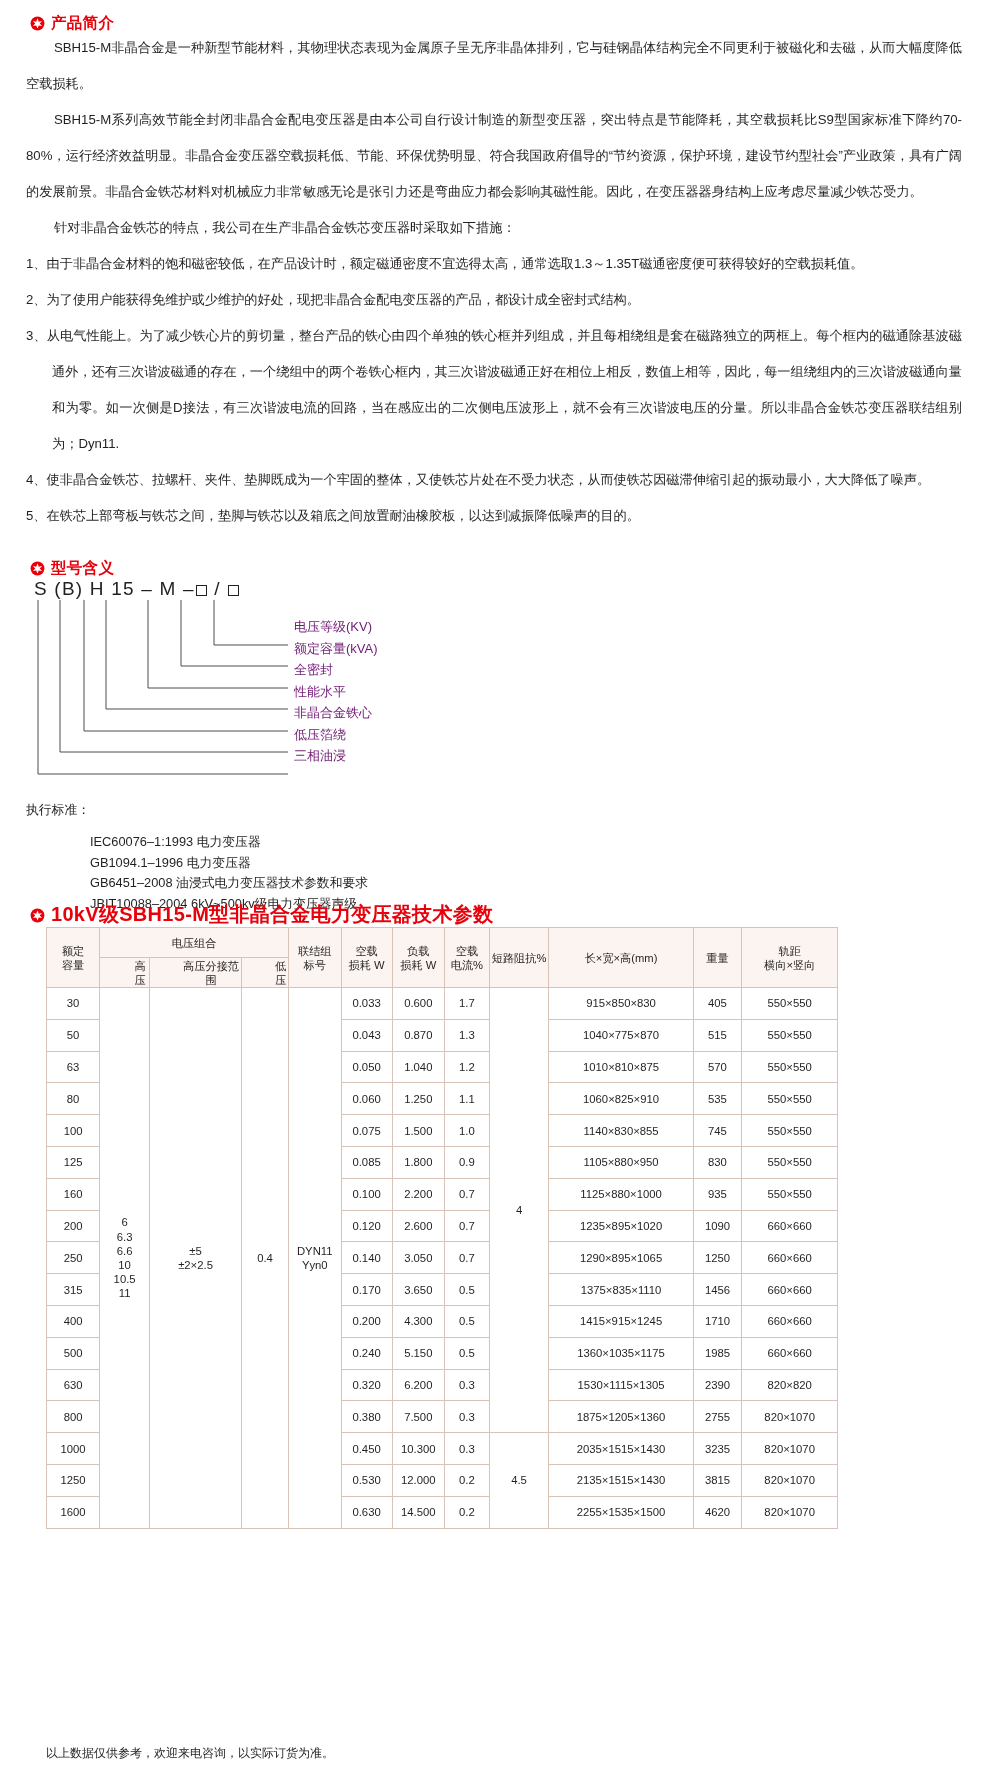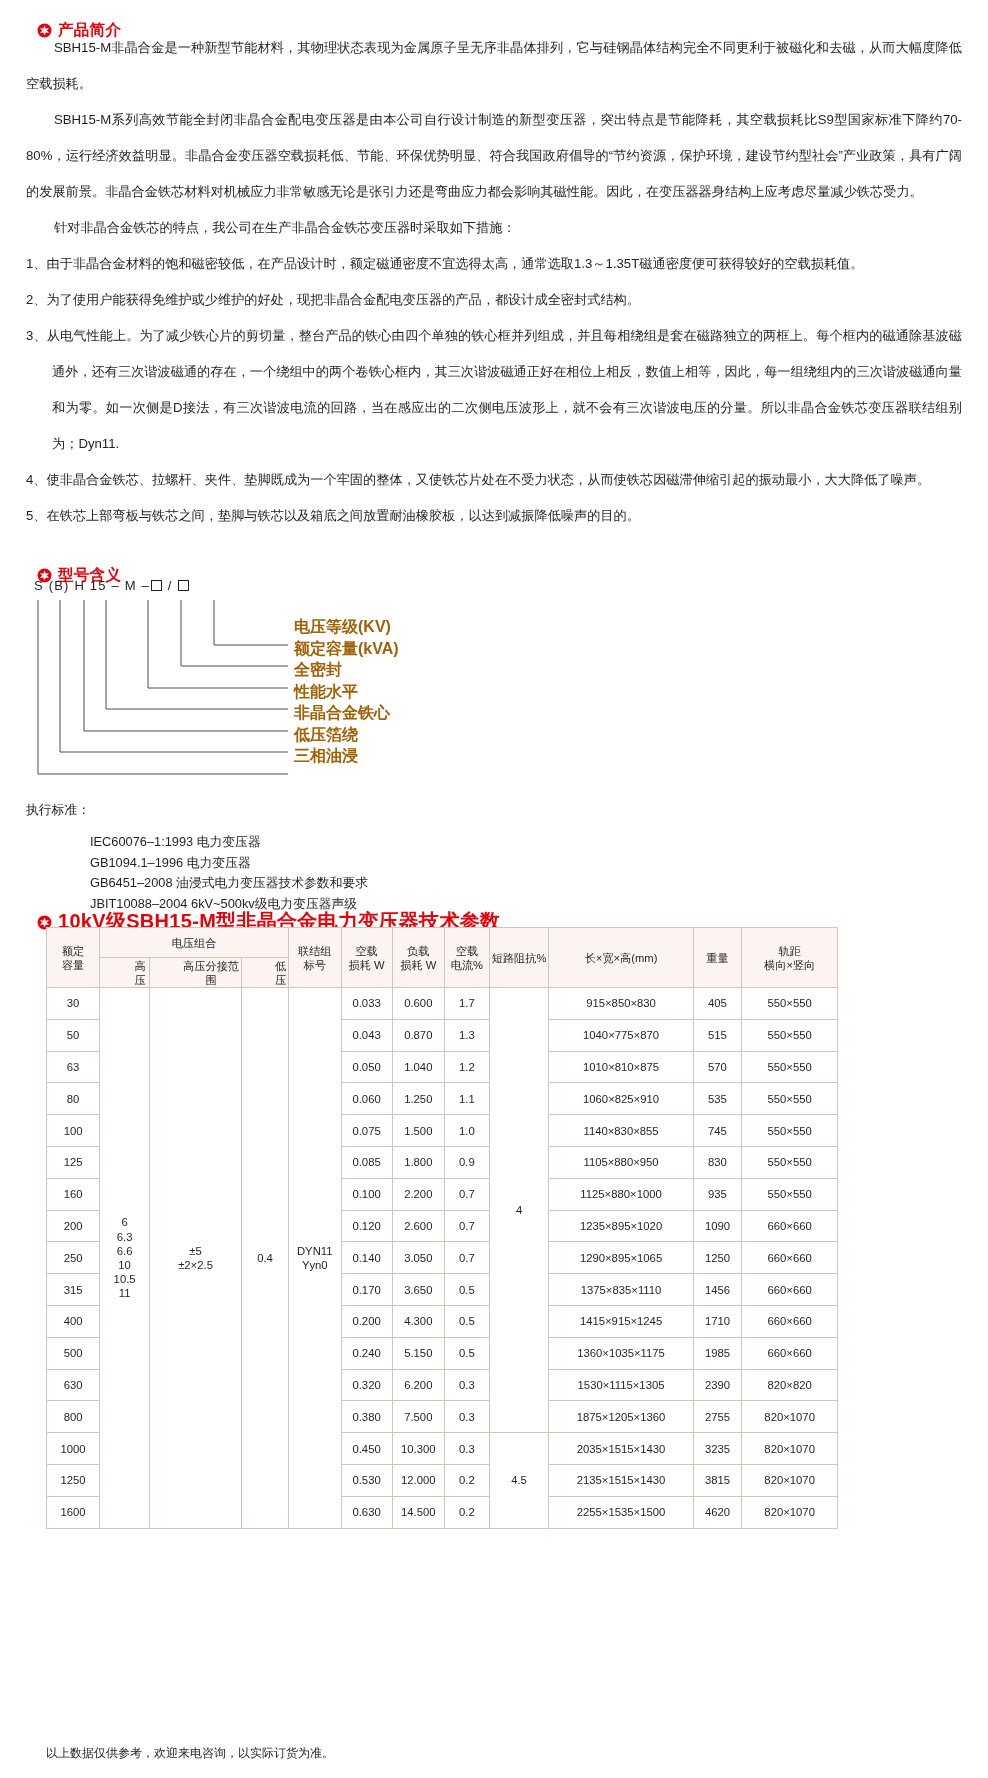--- a/index.html
+++ b/index.html
@@ -14,21 +14,21 @@
     overflow: hidden;
   }
 
   .page { position: relative; width: 988px; height: 1778px; padding: 0 26px; }
 
   
   .sec-head {
     display: flex;
     align-items: center;
     gap: 6px;
-    margin: 11px;
+    margin: 4px;
     padding: 0;
   }
   .sec-head .star-icon {
     width: 15px; height: 15px;
     flex: 0 0 15px;
     display: inline-block;
     position: relative;
     top: 1px;
   }
   .sec-head .title {
@@ -62,44 +62,43 @@
     position: absolute;
     left: 26px;
     top: 578px;
     width: 560px;
     height: 215px;
   }
   #model-code {
     position: absolute;
     left: 8px;
     top: 0px;
-    font-size: 13px;
+    font-size: 19px;
     letter-spacing: 1.2px;
     color: #231f20;
     white-space: nowrap;
   }
   #model-code .box {
     display: inline-block;
     width: 11px; height: 11px;
     border: 1px solid #231f20;
     vertical-align: -1px;
     margin: 0 1px;
   }
   .model-labels {
     position: absolute;
     left: 268px;
     top: 38px;
     width: 290px;
   }
   .model-labels div {
-    font-size: 16px;
+    font-size: 13px;
     line-height: 21.5px;
-    color: #a16207;
+    color: #701a75;
     white-space: nowrap;
-    font-weight: bold;
   }
   #model-lines { position: absolute; left: 0; top: 0; }
 
   
   #standards {
     position: absolute;
     left: 26px;
     top: 800px;
     font-size: 12.8px;
     line-height: 20.5px;

